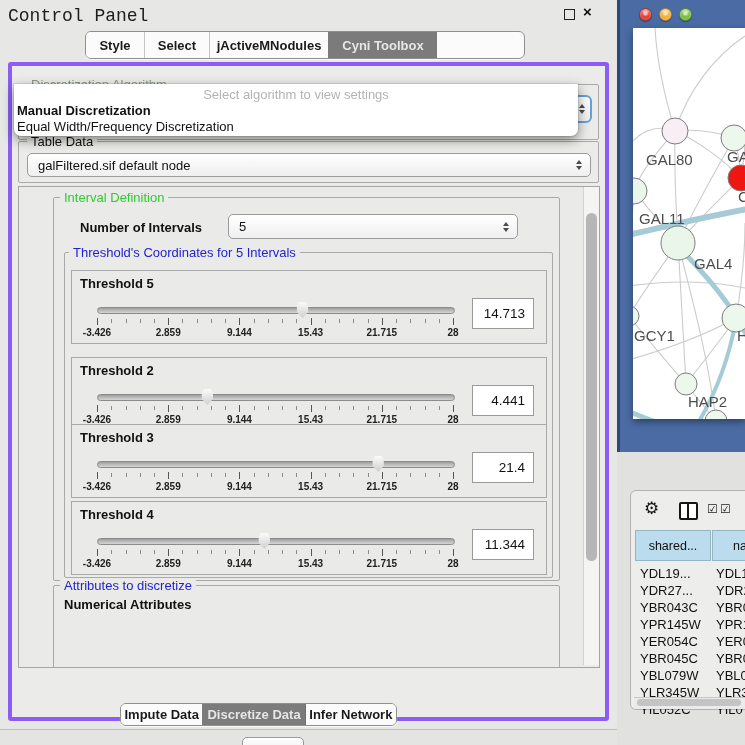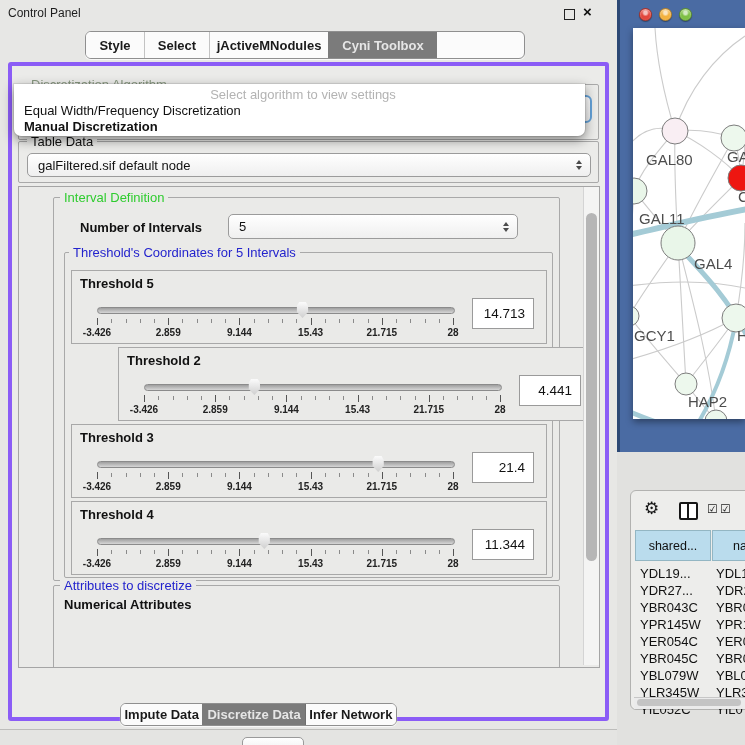--- a/index.html
+++ b/index.html
@@ -2,21 +2,21 @@
 <html><head>
 <meta charset="utf-8">
 <style>
   html,body{margin:0;padding:0;}
   body{font-family:"Liberation Sans","DejaVu Sans",sans-serif;background:#e4e4e2;}
   #root{position:relative;width:745px;height:745px;overflow:hidden;background:#e4e4e2;}
   .abs{position:absolute;}
 
   
   #cp{left:0;top:0;width:617px;height:729px;background:#e7e7e5;border-bottom:1px solid #bdbdbb;}
-  #cp-title{left:8px;top:6px;font-size:12px;color:#1d1d1d;}
+  #cp-title{left:8px;top:6px;font-size:18px;color:#1d1d1d;font-family:Liberation Mono, monospace;}
   #float-btn{left:564px;top:9px;width:9px;height:9px;border:1.5px solid #222;background:transparent;}
   #close-btn{left:583px;top:3px;font-size:15px;font-weight:bold;color:#111;}
 
   
   .tabbar{display:flex;border:1px solid #8f8f8f;border-radius:6px;overflow:hidden;background:#fbfbfb;box-shadow:0 1px 1px rgba(255,255,255,.8);}
   .tab{display:flex;align-items:center;justify-content:center;font-size:13px;font-weight:bold;color:#1a1a1a;background:#fbfbfb;border-left:1px solid #c3c3c3;white-space:nowrap;}
   .tab:first-child{border-left:none;}
   .tab.sel{background:#7b7b7b;color:#e6e6e6;border-left-color:#7b7b7b;}
   .tab.sel + .tab{border-left-color:#6f6f6f;}
   #top-tabs{left:85px;top:31px;width:438px;height:26px;}
@@ -30,21 +30,21 @@
   .green{color:#2fcc2f;}
   .blue{color:#2323cd;}
   .dim{color:#87977f;}
 
   .combo{position:absolute;background:linear-gradient(#ffffff,#efefef);border:1px solid #9b9b9b;border-radius:5px;display:flex;align-items:center;font-size:13px;color:#111;padding:0 26px 0 10px;box-sizing:border-box;}
   .stepper{position:absolute;right:8px;top:50%;transform:translateY(-50%);display:flex;flex-direction:column;gap:2px;}
   .stepper .up{width:0;height:0;border-left:3.5px solid transparent;border-right:3.5px solid transparent;border-bottom:4.5px solid #4b4b4b;}
   .stepper .dn{width:0;height:0;border-left:3.5px solid transparent;border-right:3.5px solid transparent;border-top:4.5px solid #4b4b4b;}
 
   
-  #popup{left:14px;top:84px;width:564px;height:52px;background:#ffffff;border-radius:0 0 7px 7px;box-shadow:0 4px 12px rgba(0,0,0,.45),0 0 0 1px rgba(0,0,0,.08);z-index:30;padding-left:7px;}
+  #popup{left:14px;top:84px;width:564px;height:52px;background:#ffffff;border-radius:0 0 7px 7px;box-shadow:0 4px 12px rgba(0,0,0,.45),0 0 0 1px rgba(0,0,0,.08);z-index:30;}
   #popup .ph{font-size:13px;color:#b3b3b3;text-align:center;padding-top:3px;height:16px;}
   .popup-item{font-size:13px;color:#111;padding-left:3px;height:16px;line-height:16px;}
   .popup-item.sel{font-weight:bold;}
   #combo-peek{left:556px;top:95px;width:32px;height:24px;border:2px solid #64a1d8;border-radius:6px;background:linear-gradient(#fff,#eee);z-index:20;}
   #combo-peek .stepper{right:5px;}
 
   
   #scrollarea{left:14px;top:182px;width:580px;height:480px;background:#eaeae8;border:1px solid #a5a5a5;overflow:hidden;}
   #vscroll{left:564px;top:0px;width:15px;height:478px;background:#f4f4f3;border-left:1px solid #d4d4d4;}
   #vthumb{left:2px;top:26px;width:11px;height:348px;background:#b6b6b6;border-radius:6px;}
@@ -169,21 +169,21 @@
                   <div class="tick" style="left: 366.8px; top: 48px; height: 4px;"></div>
                   <div class="tick major" style="left: 381px; top: 47px; height: 7px;"></div>
                   <div class="ticklabel" style="left: 0px; top: 56px;">-3.426</div>
                   <div class="ticklabel" style="left: 71.2px; top: 56px;">2.859</div>
                   <div class="ticklabel" style="left: 142.4px; top: 56px;">9.144</div>
                   <div class="ticklabel" style="left: 213.6px; top: 56px;">15.43</div>
                   <div class="ticklabel" style="left: 284.8px; top: 56px;">21.715</div>
                   <div class="ticklabel" style="left: 356px; top: 56px;">28</div>
                   <div class="valuebox" style="left: 400px; top: 27px;">14.713</div>
                 </div>
-                <div class="thrbox" style="left: 6px; top: 94px; width: 474px; height: 72px; margin-left: 47px;">
+                <div class="thrbox" style="left: 6px; top: 104px; width: 474px; height: 72px;">
                   <div class="thrtitle">Threshold 2</div>
                   <div class="track" style="left: 25px; top: 36px; width: 356px;"></div>
                   <div class="handle" style="left: 128.4px; top: 30px;"></div>
                   <div class="tick major" style="left: 25px; top: 47px; height: 7px;"></div>
                   <div class="tick" style="left: 39.2px; top: 48px; height: 4px;"></div>
                   <div class="tick" style="left: 53.5px; top: 48px; height: 4px;"></div>
                   <div class="tick" style="left: 67.7px; top: 48px; height: 4px;"></div>
                   <div class="tick" style="left: 82px; top: 48px; height: 4px;"></div>
                   <div class="tick major" style="left: 96.2px; top: 47px; height: 7px;"></div>
                   <div class="tick" style="left: 110.4px; top: 48px; height: 4px;"></div>
@@ -426,17 +426,17 @@
 
   <div id="combo-peek" class="abs">
     <span class="stepper">
         <span class="up"></span>
         <span class="dn"></span>
       </span>
   </div>
   <div id="popup" class="abs">
     <div class="ph">Select algorithm to view settings</div>
     <div id="popup-items">
+        <div class="popup-item sel">Manual Discretization</div>
         <div class="popup-item">Equal Width/Frequency Discretization</div>
-        <div class="popup-item sel">Manual Discretization</div>
       </div>
   </div>
 </div>
 
 </body></html>

